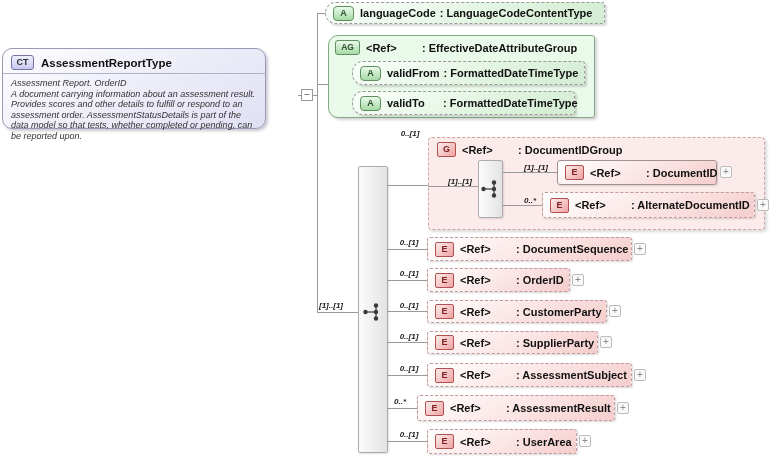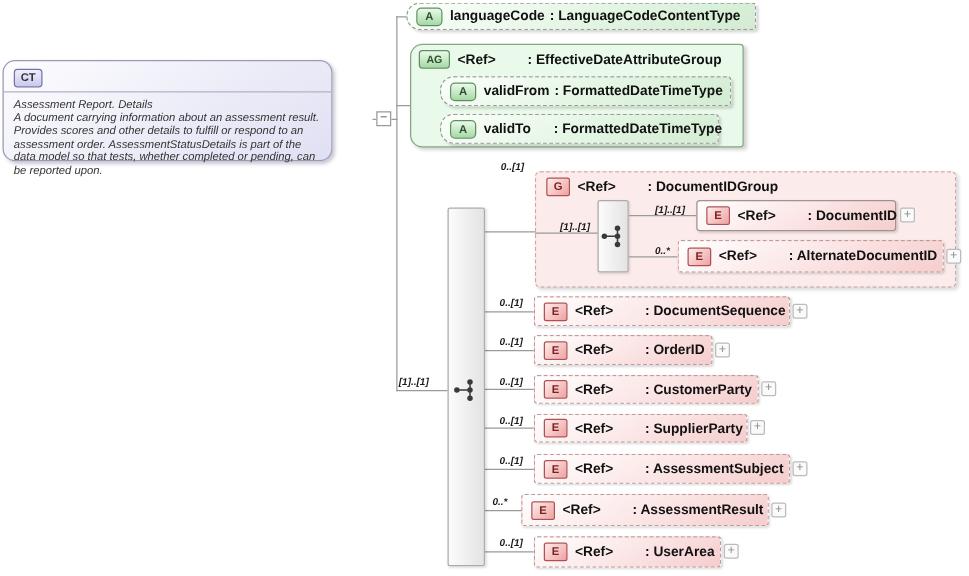--- a/index.html
+++ b/index.html
@@ -100,23 +100,24 @@
   <div class="line hline" style="left:388px;top:280px;width:39px;"></div>
   <div class="line hline" style="left:388px;top:311px;width:39px;"></div>
   <div class="line hline" style="left:388px;top:342px;width:39px;"></div>
   <div class="line hline" style="left:388px;top:375px;width:39px;"></div>
   <div class="line hline" style="left:388px;top:408px;width:29px;"></div>
   <div class="line hline" style="left:388px;top:441px;width:39px;"></div>
 
   <div class="ctbox">
     <div class="hdr">
       <span class="ctbadge">CT</span>
+      <span class="cttitle">AssessmentReportType</span>
     </div>
     <div class="anno">
-      <div>Assessment Report. Details</div>
+      <div>Assessment Report. OrderID</div>
       <div>A document carrying information about an assessment result.  Provides scores and other details to fulfill or respond to an assessment order. AssessmentStatusDetails is part of the data model so that tests, whether completed or pending, can be reported upon.</div>
     </div>
   </div>
 
   <div class="collapse">−</div>
 
   <div class="attr" style="left:325px;top:2px;width:280px;height:22px;">
     <span class="abadge">A</span>
     <span class="lbl">
         <span class="nm">languageCode</span>

